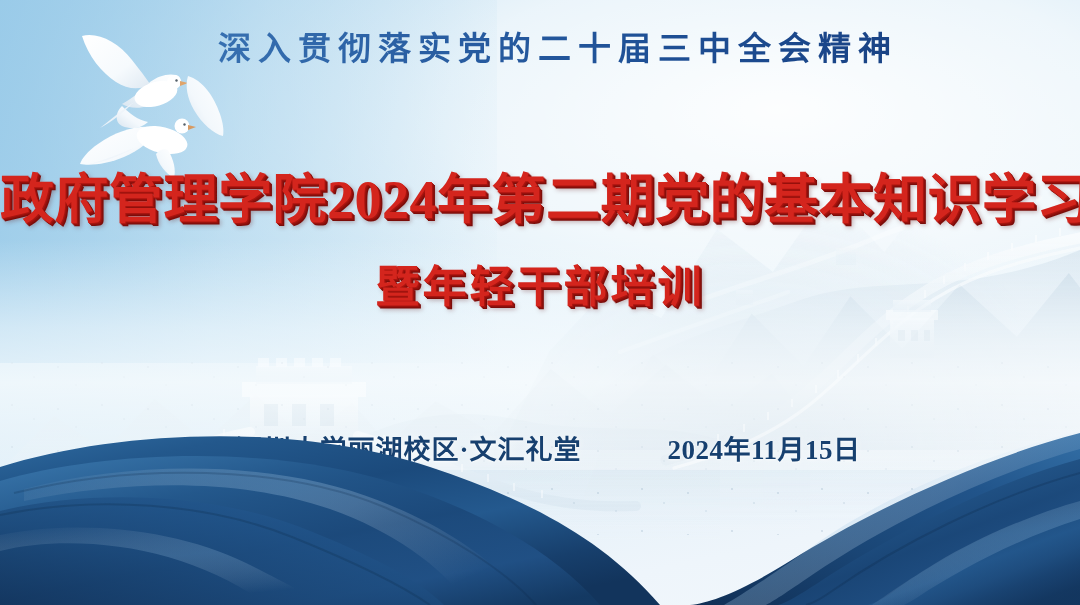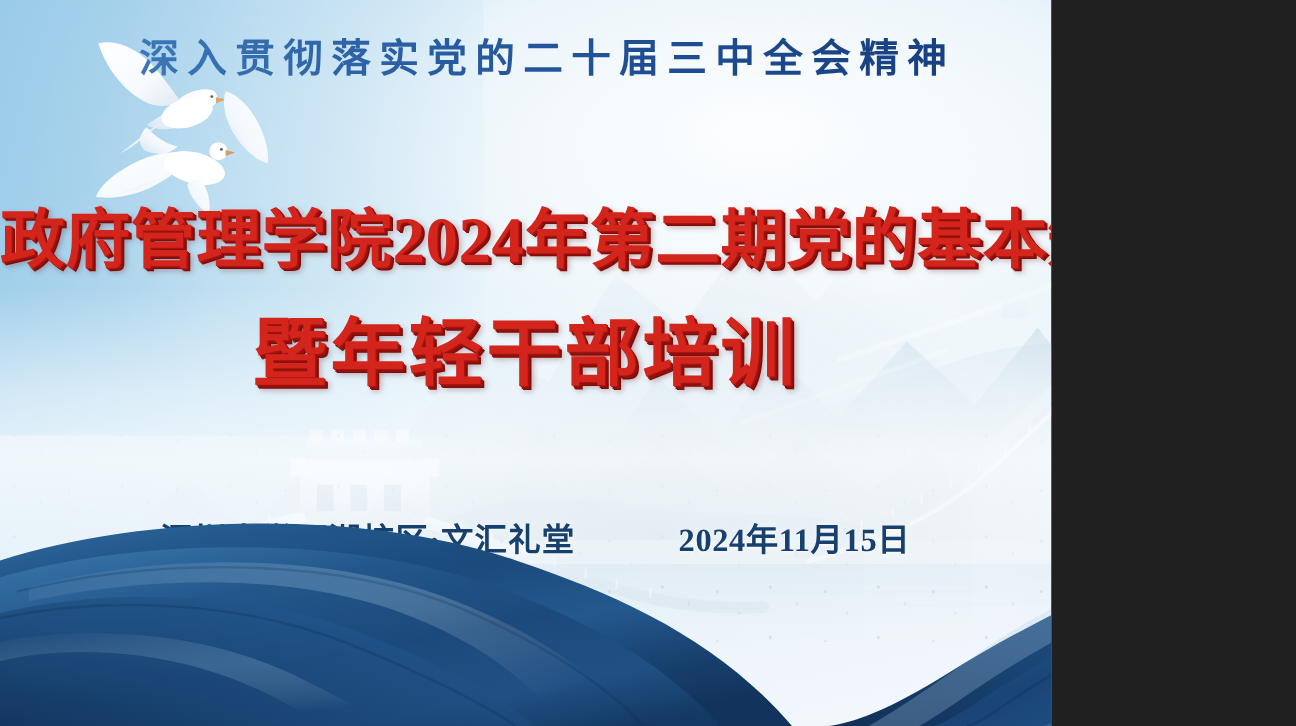--- a/index.html
+++ b/index.html
@@ -2,21 +2,21 @@
 <html lang="zh-CN"><head>
 <meta charset="utf-8">
 <style>
   html, body {
     margin: 0;
     padding: 0;
     background: #202020;
   }
   .stage {
     position: relative;
-    width: 876px;
+    width: 1080px;
     height: 605px;
     overflow: hidden;
     font-family: "Liberation Serif", "DejaVu Serif", serif;
     background: #bcdcf0;
     user-select: none;
   }
 
   
   .sky {
     position: absolute;
@@ -142,24 +142,24 @@
       2px 2px 0 #8f100c,
       3px 3px 0 #7b0d0a,
       4px 4px 5px rgba(90,10,8,0.35);
   }
   .title-line-1 {
     font-size: 54px;
     letter-spacing: 0.5px;
     line-height: 64px;
   }
   .title-line-2 {
-    font-size: 62px;
+    font-size: 44px;
     letter-spacing: 3px;
     line-height: 60px;
-    margin-top: 34px;
+    margin-top: 26px;
   }
 
   .footer-row {
     position: absolute;
     left: 0; right: 0;
     top: 428px;
     display: flex;
     justify-content: center;
     align-items: baseline;
     gap: 86px;

